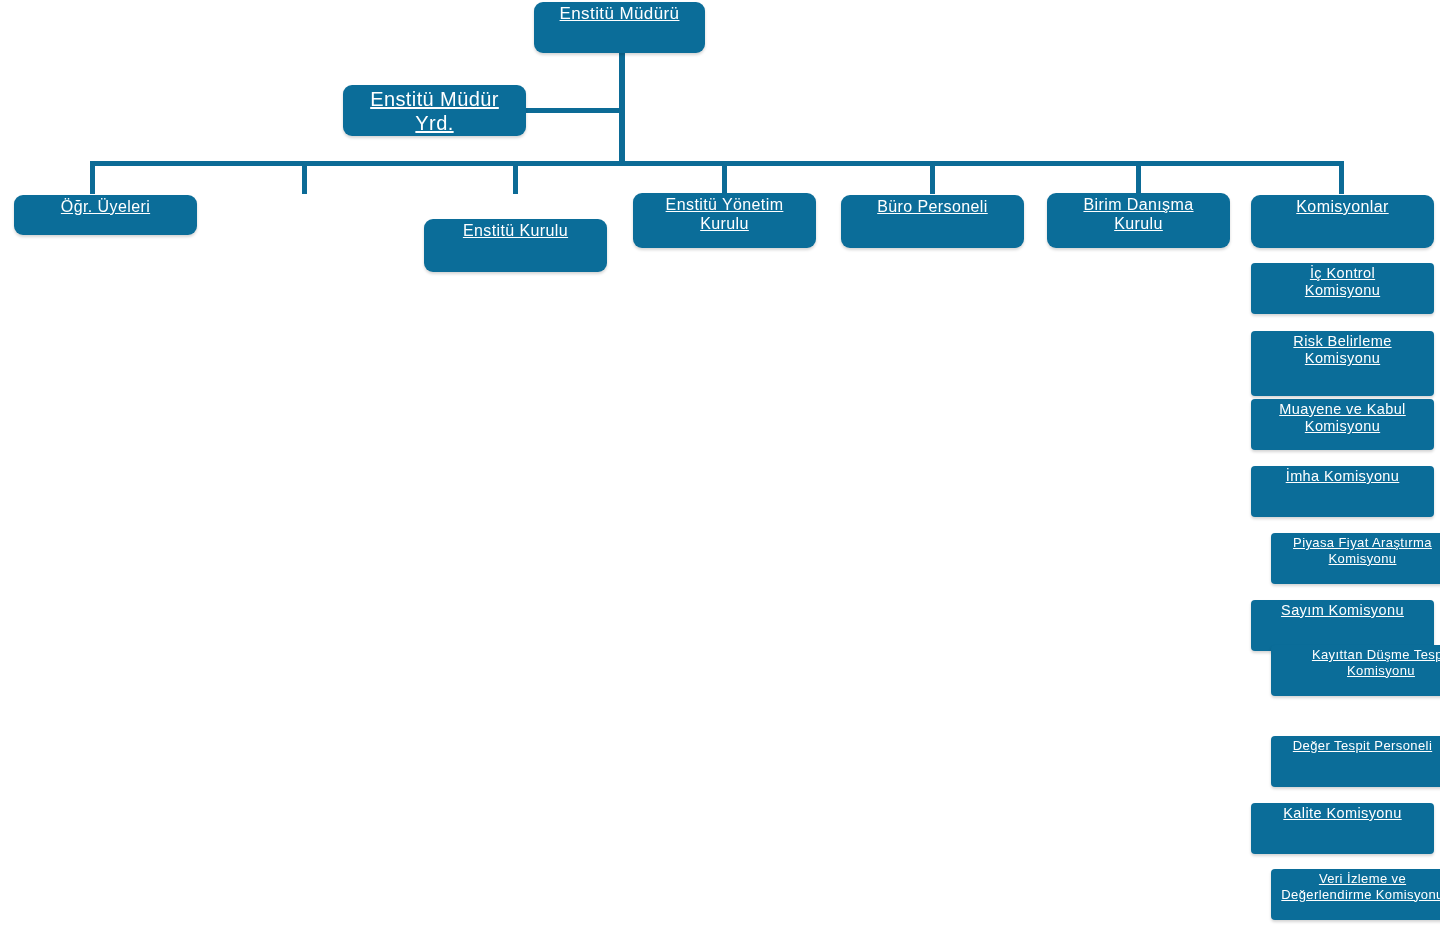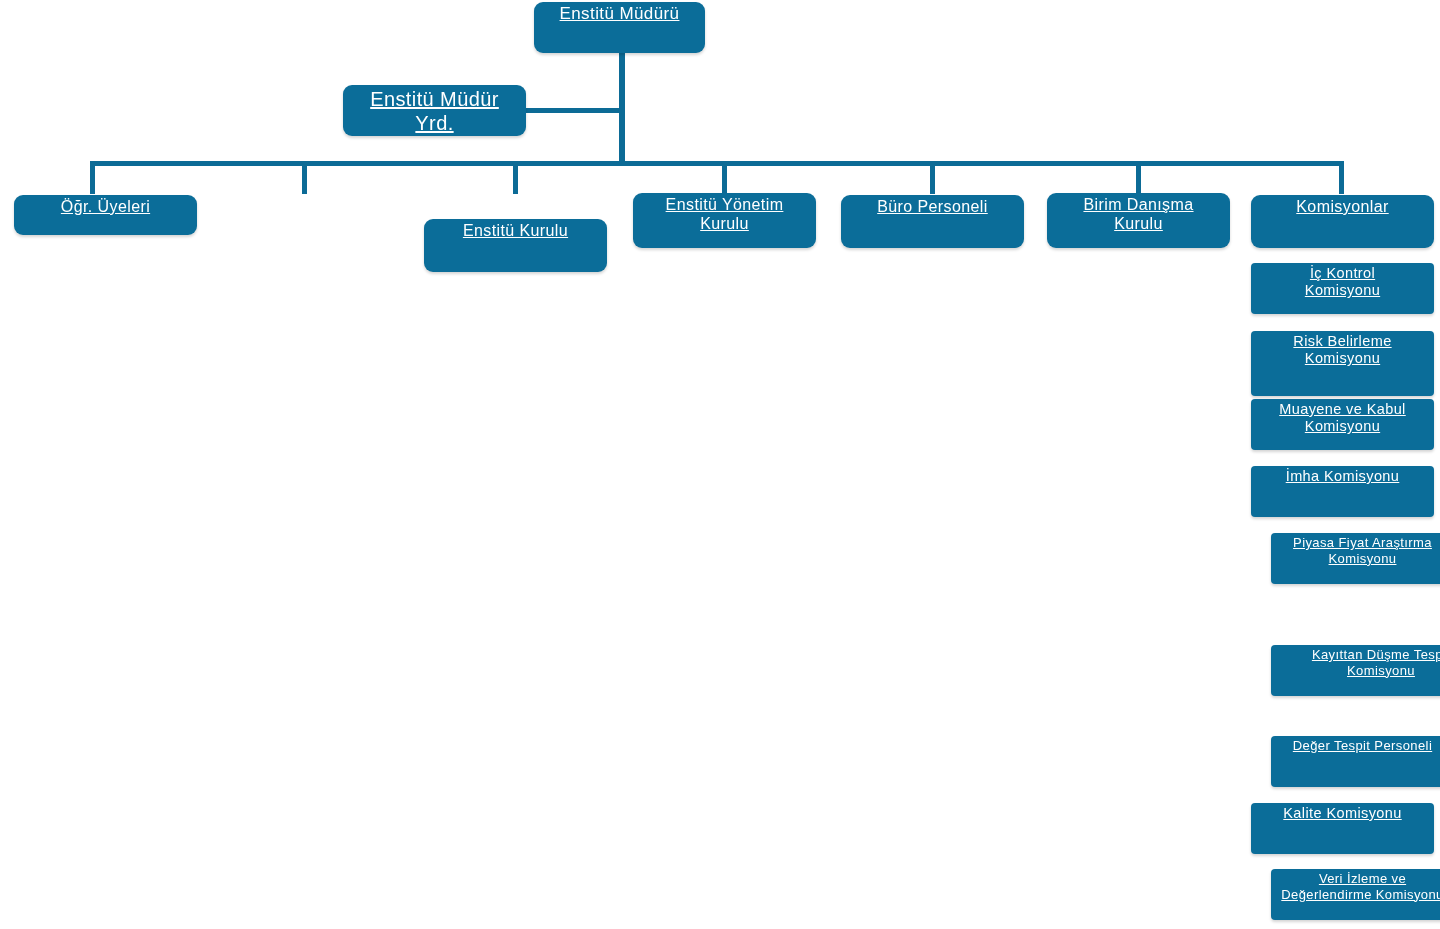--- a/index.html
+++ b/index.html
@@ -117,20 +117,23 @@
     <span class="label">Muayene ve Kabul
 Komisyonu</span>
   </div>
   <div class="node comm" style="left:1251px; top:466px; width:183px; height:51px;">
     <span class="label">İmha Komisyonu</span>
   </div>
   <div class="node comm comm-sm" style="left:1251px; top:533px; width:183px; height:51px;">
     <span class="label">Piyasa Fiyat Araştırma
 Komisyonu</span>
   </div>
+  <div class="node comm" style="left:1251px; top:600px; width:183px; height:51px;">
+    <span class="label">Sayım Komisyonu</span>
+  </div>
   <div class="node comm comm-sm" style="left:1251px; top:645px; width:220px; height:51px;">
     <span class="label">Kayıttan Düşme Tespit
 Komisyonu</span>
   </div>
   <div class="node comm comm-sm" style="left:1251px; top:736px; width:183px; height:51px;">
     <span class="label">Değer Tespit Personeli</span>
   </div>
   <div class="node comm" style="left:1251px; top:803px; width:183px; height:51px;">
     <span class="label">Kalite Komisyonu</span>
   </div>

